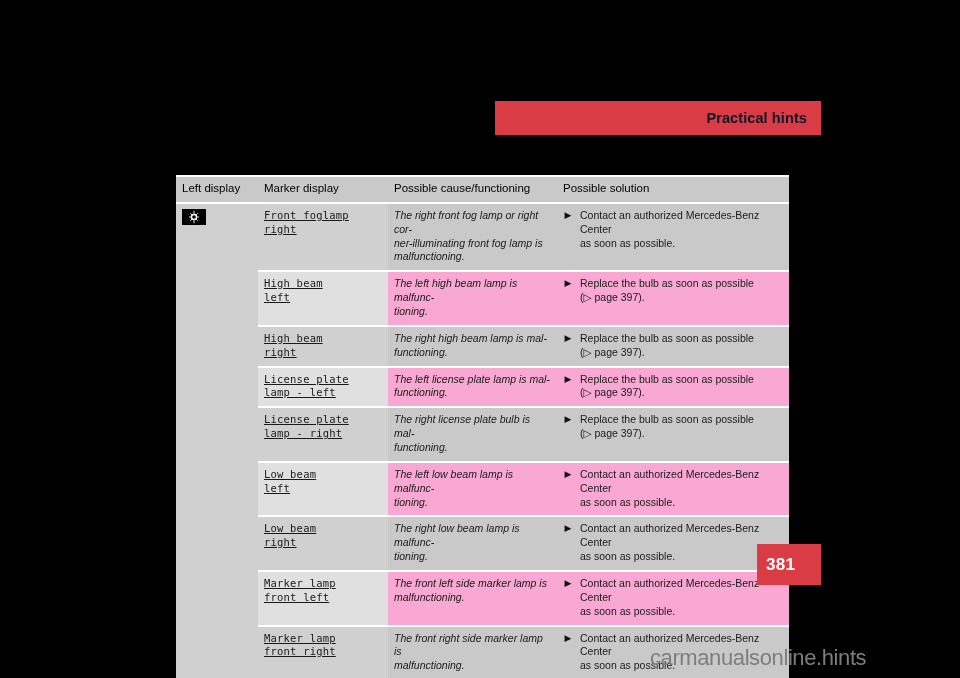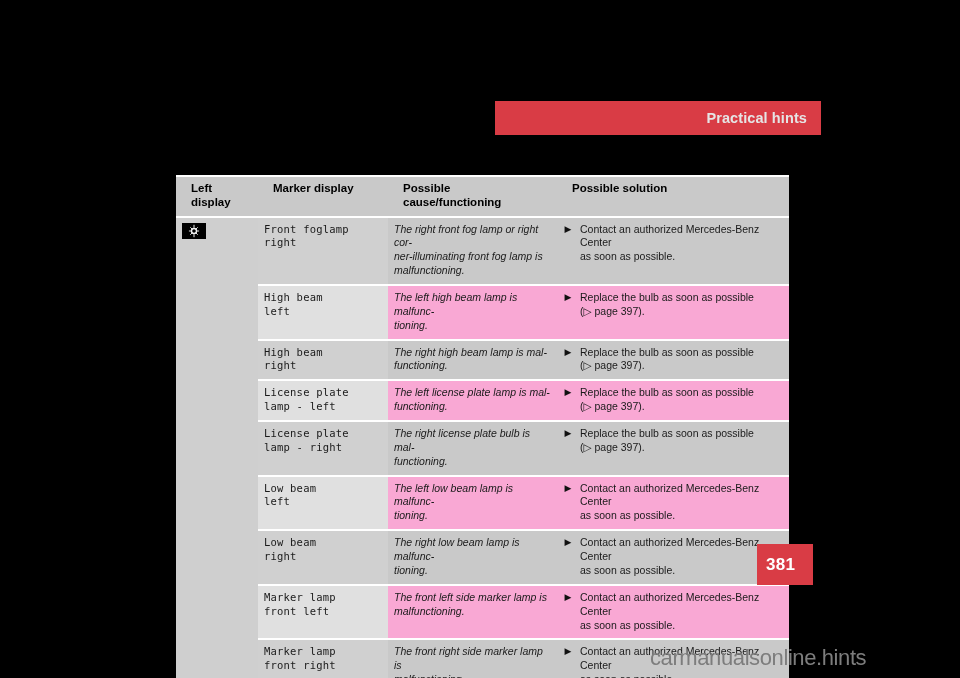--- a/index.html
+++ b/index.html
@@ -23,33 +23,33 @@
     top: 101px;
     width: 326px;
     height: 34px;
     background: #d93c45;
   }
   .page-banner-title {
     position: absolute;
     right: 14px;
     top: 50%;
     transform: translateY(-50%);
-    color: #e5e5e5;
+    color: #0f172a;
     font-size: 14.5px;
     font-weight: bold;
     letter-spacing: 0.1px;
     white-space: nowrap;
   }
 
   
   .page-number-tab {
     position: absolute;
     left: 757px;
     top: 544px;
-    width: 56px;
+    width: 64px;
     height: 41px;
     background: #d93c45;
   }
   .page-number-label {
     position: absolute;
     left: 9px;
     top: 50%;
     transform: translateY(-50%);
     color: #ffffff;
     font-size: 17px;
@@ -84,23 +84,23 @@
   }
   table.fault-table col.c1 { width: 82px; }
   table.fault-table col.c2 { width: 130px; }
   table.fault-table col.c3 { width: 169px; }
   table.fault-table col.c4 { width: 232px; }
 
   table.fault-table th {
     background: #c9c9c9;
     color: #000000;
     font-size: 11.5px;
-    font-weight: bold;
+    font-weight: normal;
     text-align: left;
-    padding: 5px 6px 6px 15px;
+    padding: 5px 6px 6px 6px;
     vertical-align: top;
     border-bottom: 2px solid #ffffff;
     line-height: 1.2;
   }
   table.fault-table td {
     vertical-align: top;
     padding: 5px 6px 6px 6px;
     font-size: 10.5px;
     line-height: 1.32;
     color: #1a1a1a;
@@ -119,20 +119,21 @@
   tr.row-dark td.col-display-right { background: #d0d0d0; }
   tr.row-light td.col-display-right { background: #e0e0e0; }
 
   td.col-display-right {
     font-family: "DejaVu Sans Mono", "Liberation Mono", monospace;
     font-size: 9.5px;
     color: #8a8a8a;
     line-height: 1.5;
     letter-spacing: 0.2px;
     white-space: pre-line;
+    text-decoration: underline;
   }
   td.col-cause { color: #1a1a1a; font-style: italic; }
 
   td.col-solution {
     padding-left: 0;
     padding-right: 6px;
   }
   .solution-item {
     display: flex;
     align-items: flex-start;

